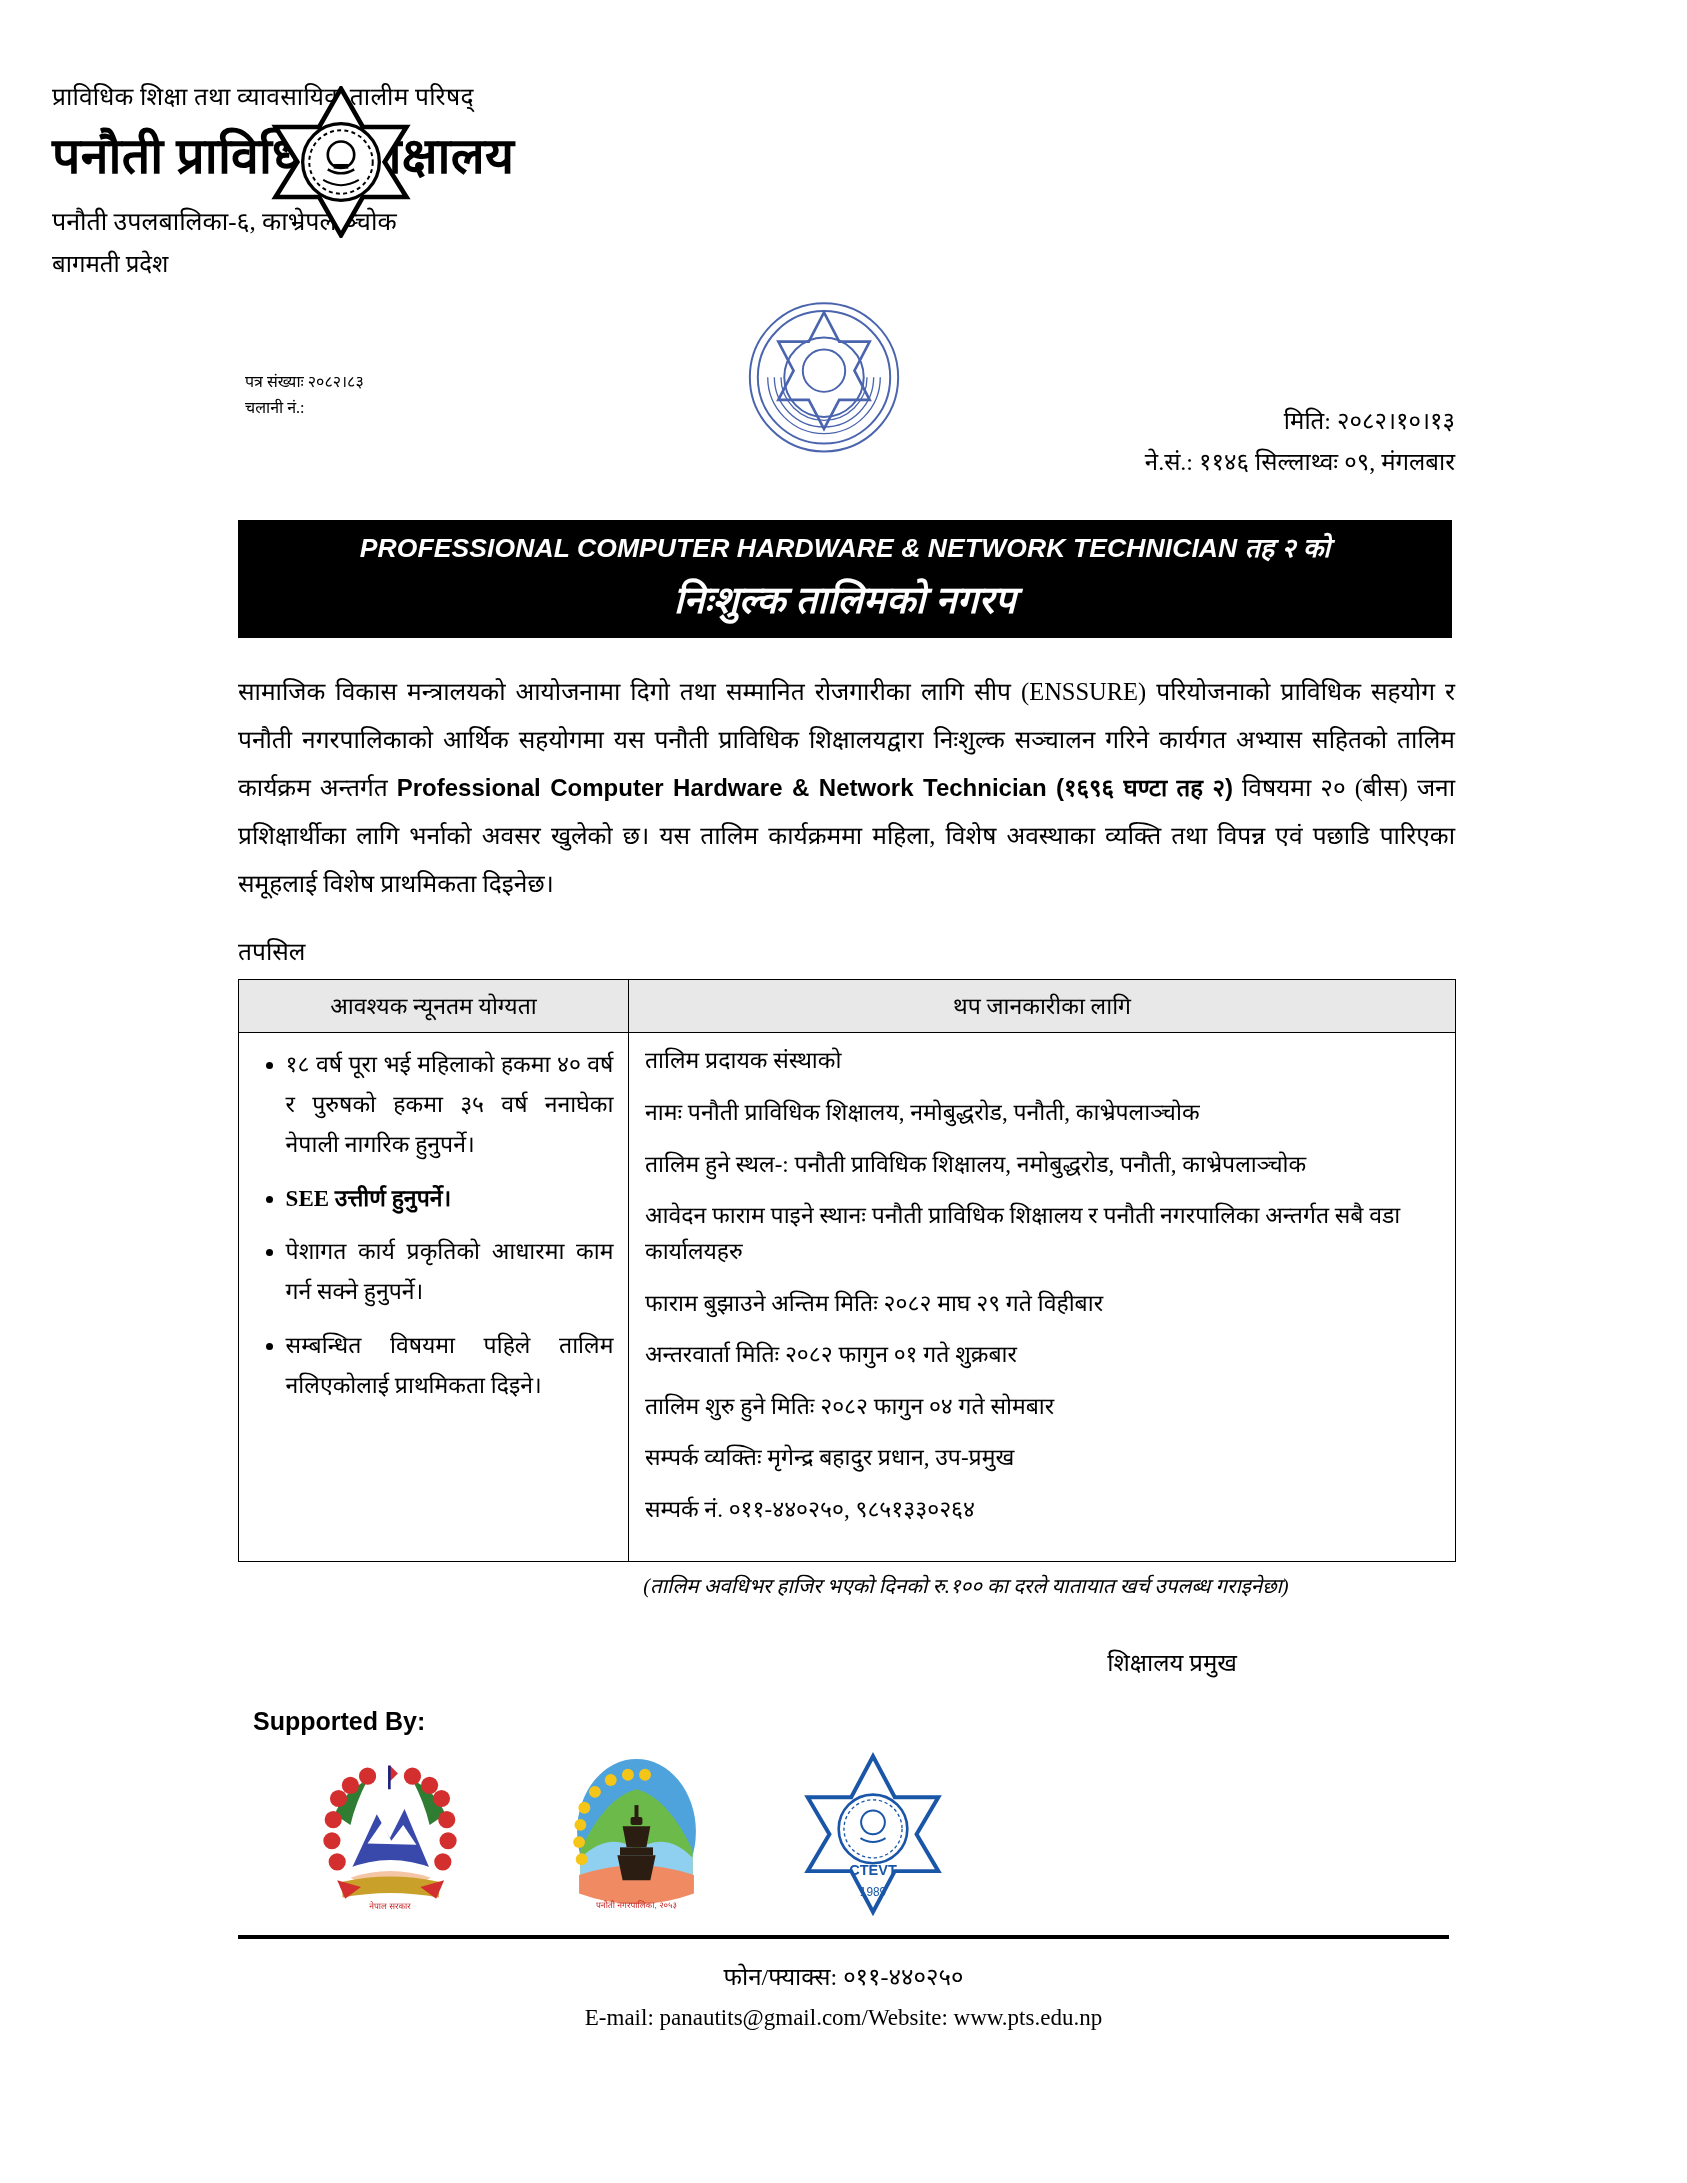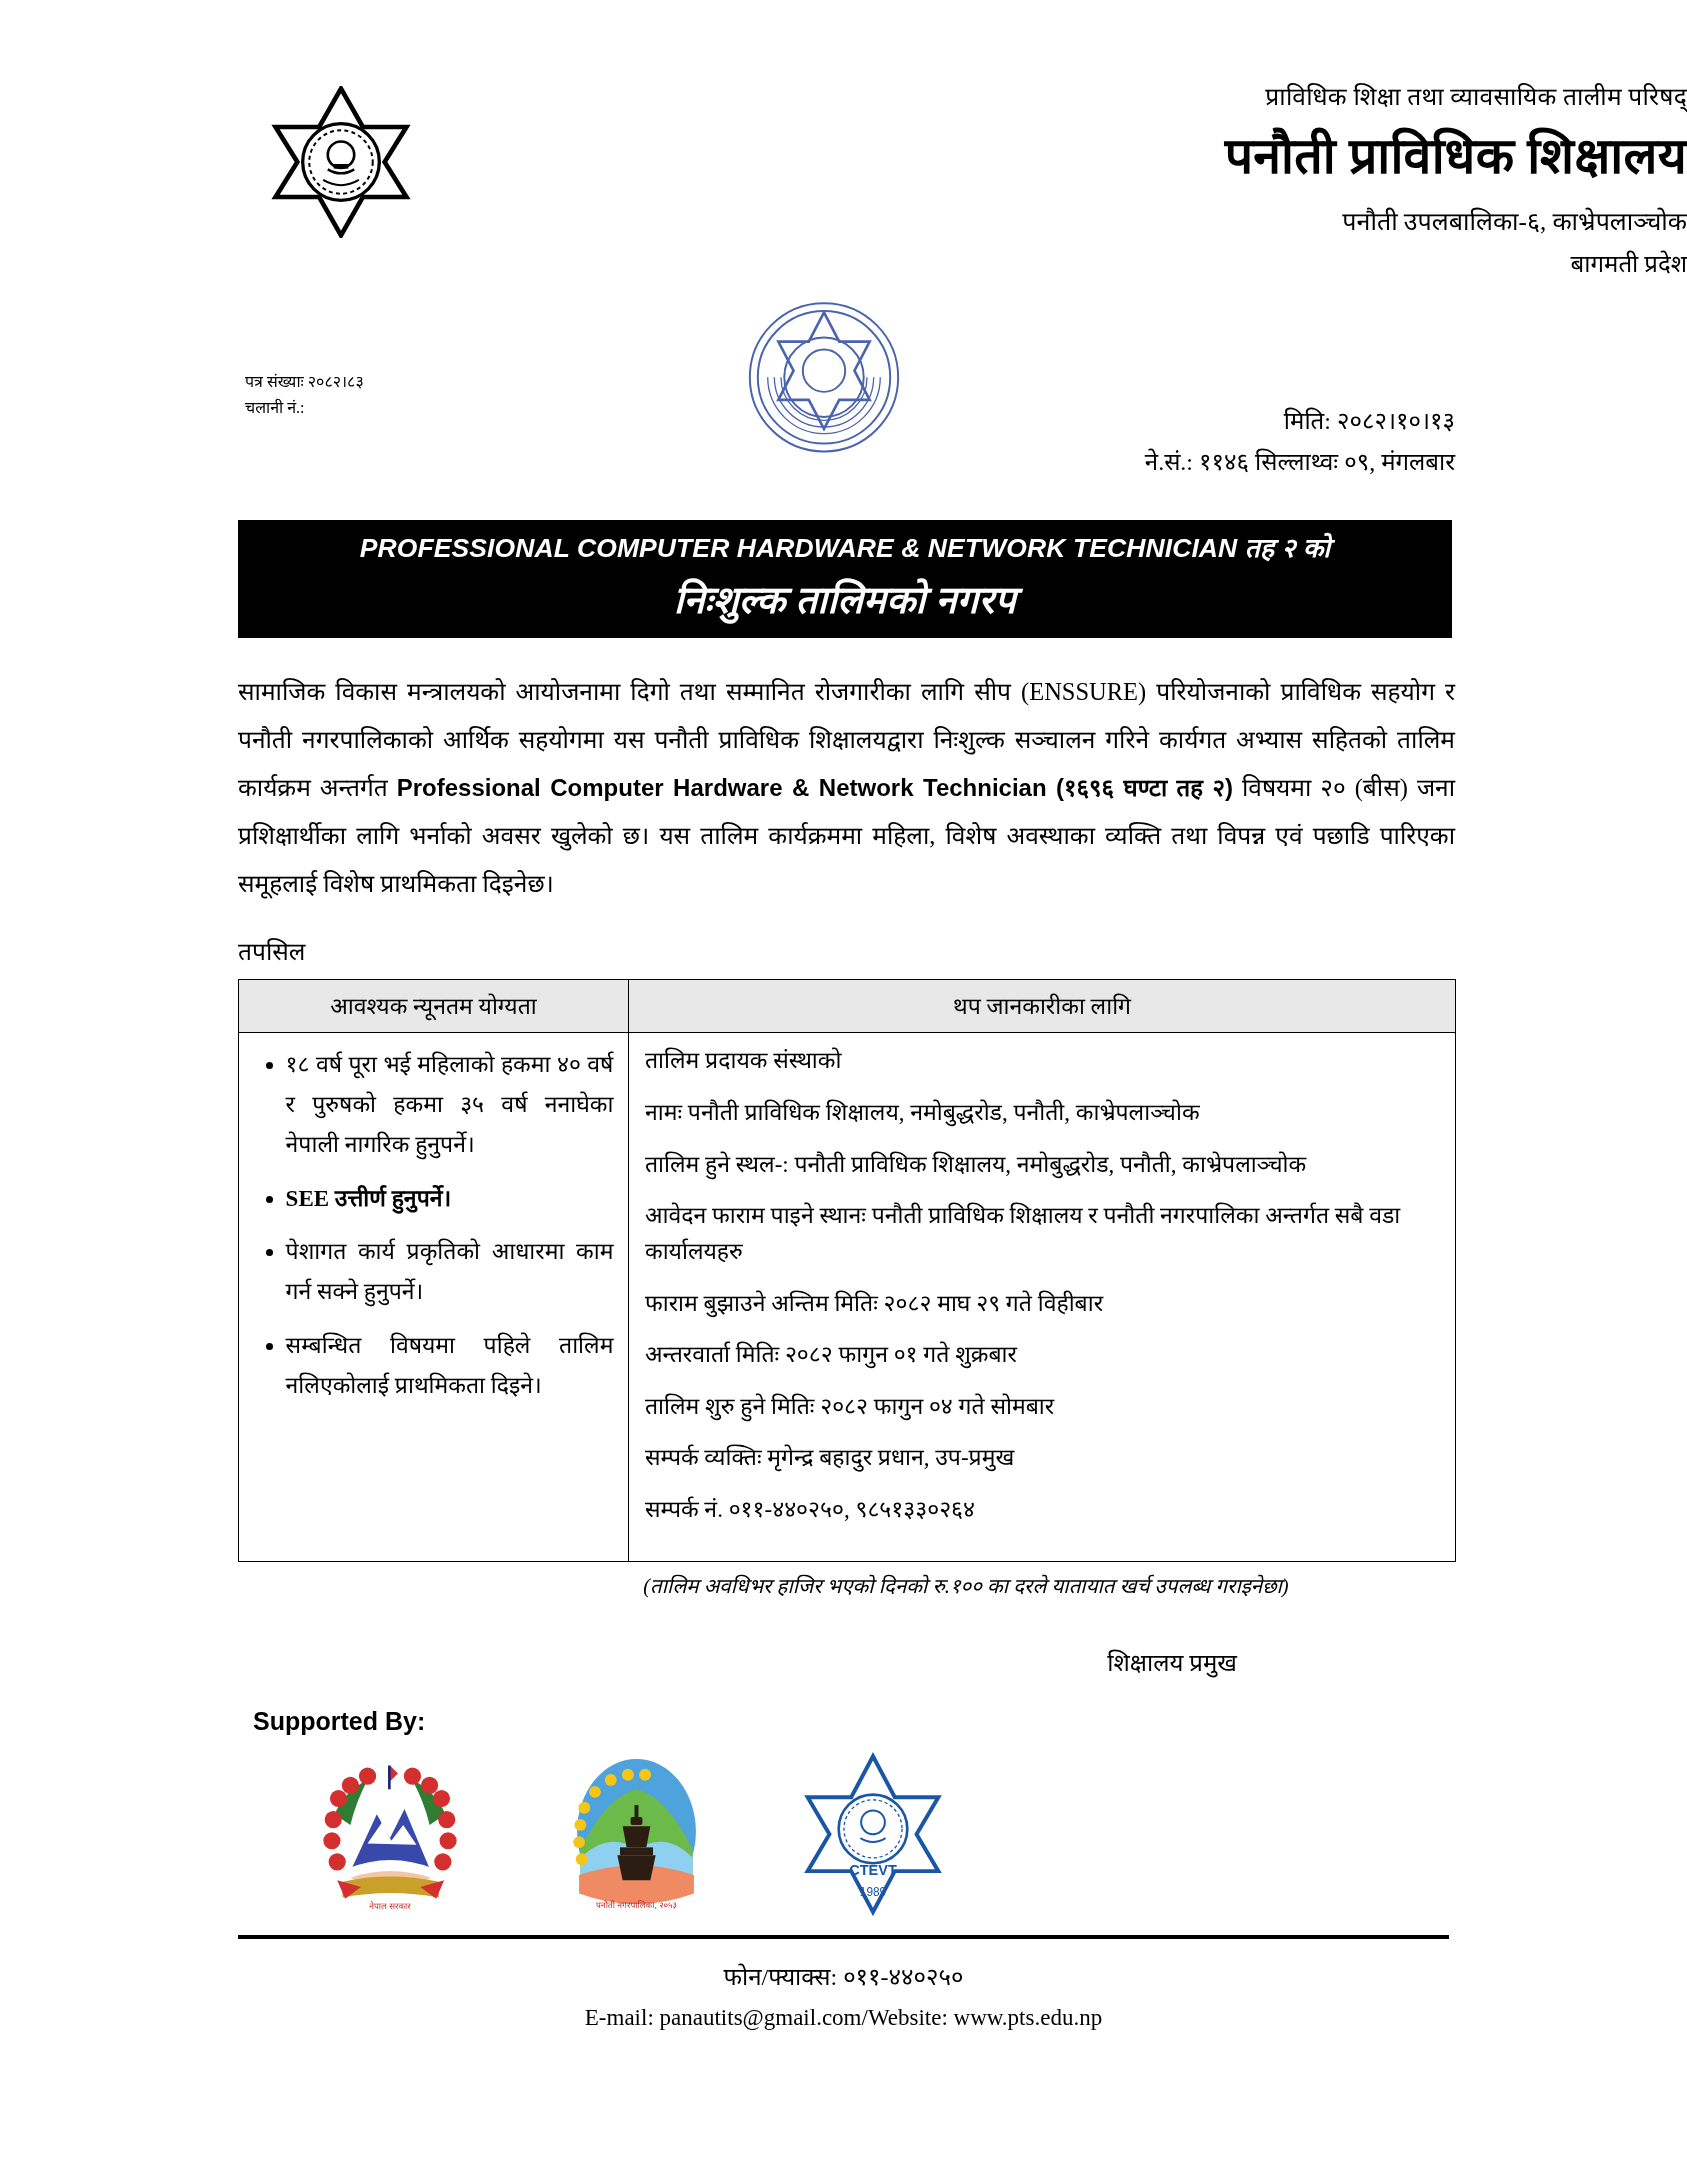--- a/index.html
+++ b/index.html
@@ -10,21 +10,21 @@
     position:relative;
     overflow:hidden;
   }
   .page{position:relative;width:1687px;height:2183px;box-sizing:border-box;}
 
   
   .header{position:relative;padding-top:79px;height:278px;}
   .crest-main{
     position:absolute;left:265px;top:86px;width:152px;height:152px;
   }
-  .head-text{text-align:right;padding-left:110px;}
+  .head-text{text-align:left;padding-left:52px;}
   .org-line1{
     font-size:24.5px;letter-spacing:0.3px;
     font-family:"Liberation Serif",serif;
   }
   .org-line2{
     font-size:50px;font-weight:700;margin-top:8px;letter-spacing:0.3px;
   }
   .org-line3{font-size:25px;margin-top:14.6px;}
   .org-line4{font-size:24px;margin-top:9.3px;}
 

